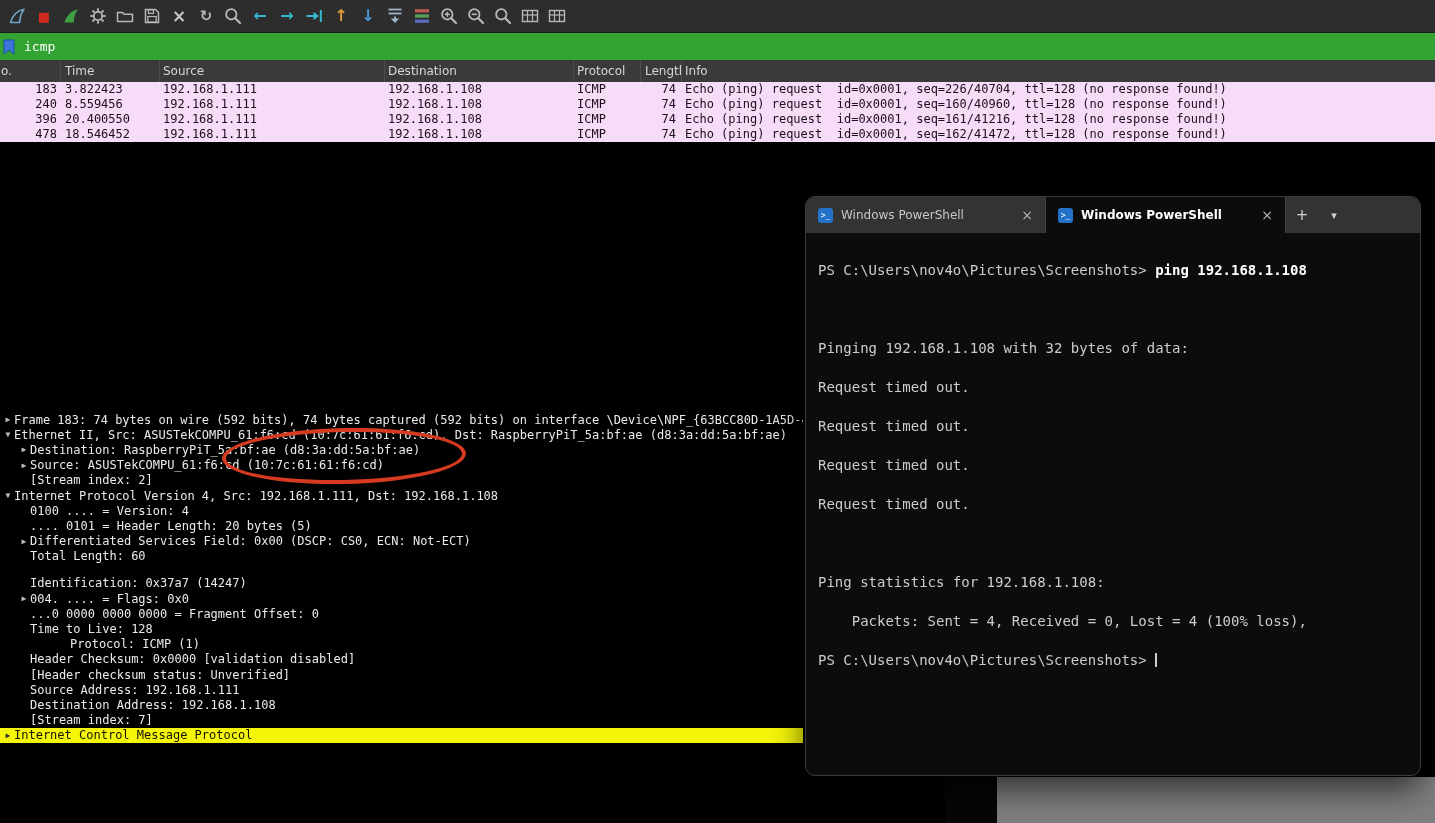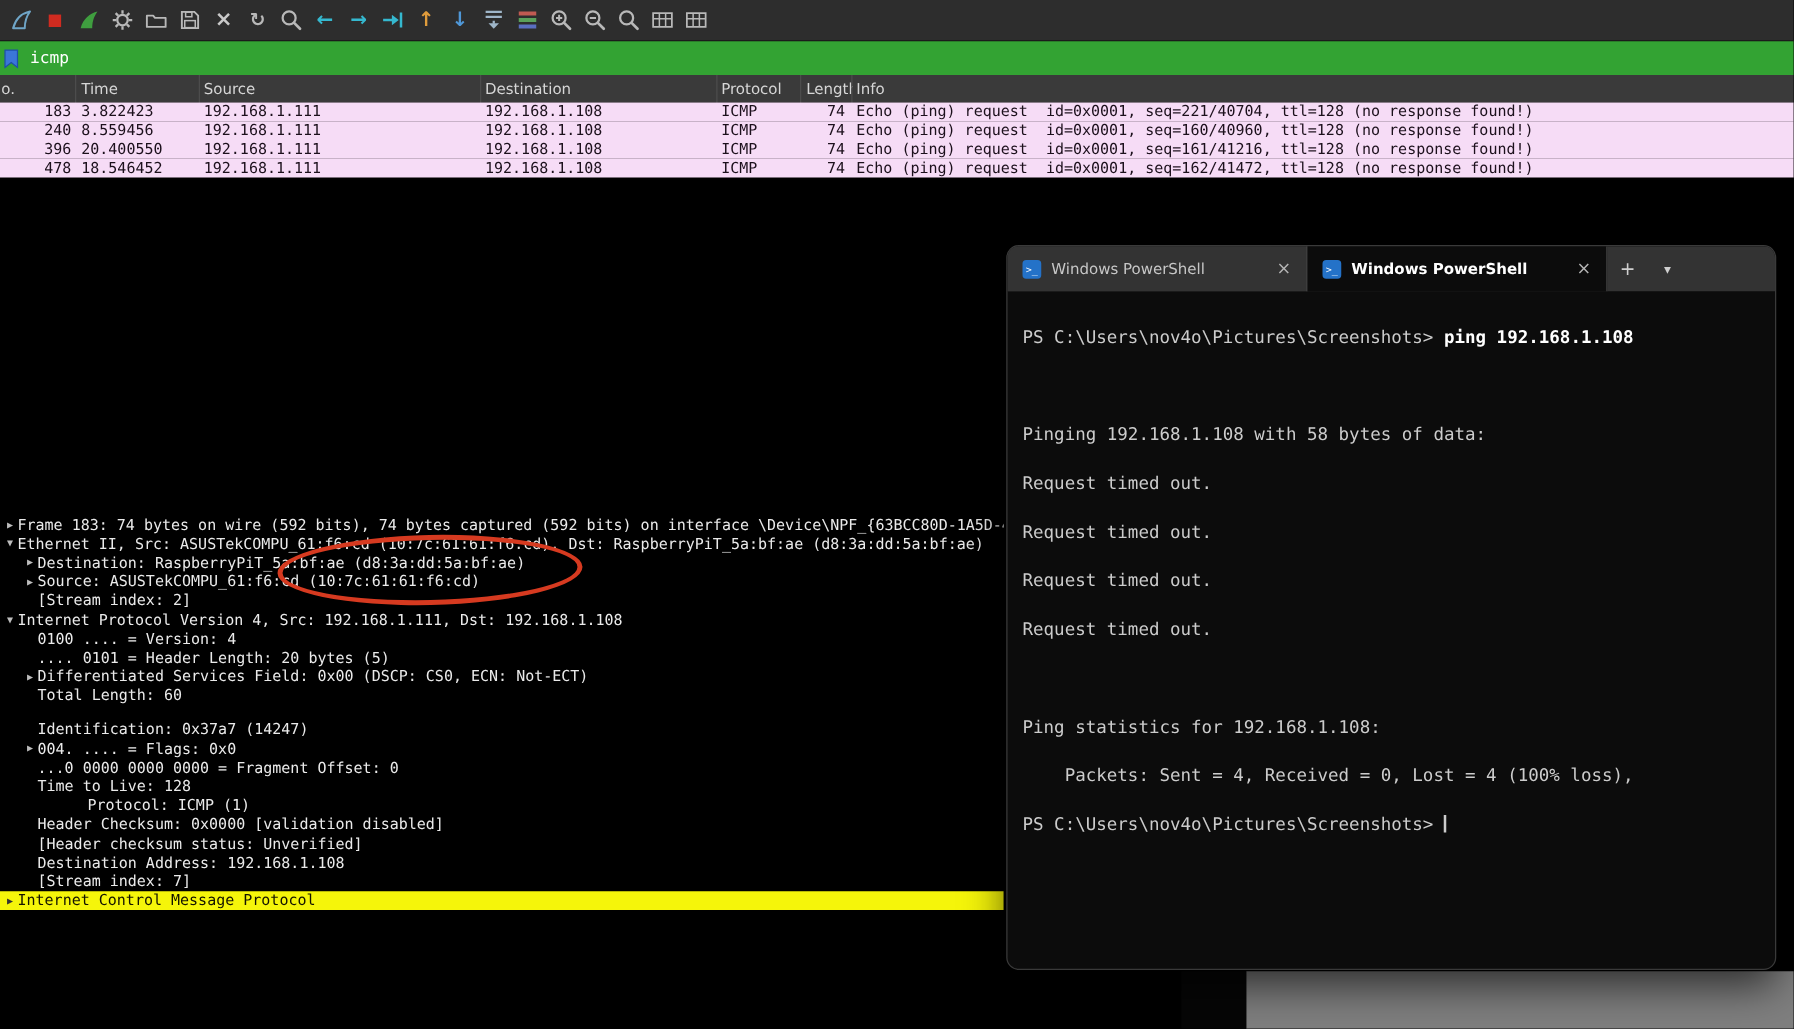--- a/index.html
+++ b/index.html
@@ -227,21 +227,21 @@
   <div class="colsep" style="left:681px"></div>
 
   <div class="pkt-rows">
       <div class="pkt-row">
         <span class="c-no">183</span>
         <span class="c-time">3.822423</span>
         <span class="c-src">192.168.1.111</span>
         <span class="c-dst">192.168.1.108</span>
         <span class="c-proto">ICMP</span>
         <span class="c-len">74</span>
-        <span class="c-info">Echo (ping) request  id=0x0001, seq=221/40704, ttl=128 (no response found!)</span>
+        <span class="c-info">Echo (ping) request  id=0x0001, seq=226/40704, ttl=128 (no response found!)</span>
       </div>
       <div class="pkt-row">
         <span class="c-no">240</span>
         <span class="c-time">8.559456</span>
         <span class="c-src">192.168.1.111</span>
         <span class="c-dst">192.168.1.108</span>
         <span class="c-proto">ICMP</span>
         <span class="c-len">74</span>
         <span class="c-info">Echo (ping) request  id=0x0001, seq=160/40960, ttl=128 (no response found!)</span>
       </div>
@@ -276,20 +276,21 @@
       <div class="d-line" style="padding-left: 18px;"><span class="d-arrow"></span><span class="d-text">.... 0101 = Header Length: 20 bytes (5)</span></div>
       <div class="d-line" style="padding-left: 18px;"><span class="d-arrow">▶</span><span class="d-text">Differentiated Services Field: 0x00 (DSCP: CS0, ECN: Not-ECT)</span></div>
       <div class="d-line" style="padding-left: 18px;"><span class="d-arrow"></span><span class="d-text">Total Length: 60</span></div>
       <div class="d-line" style="padding-left: 18px; margin-top: 12px;"><span class="d-arrow"></span><span class="d-text">Identification: 0x37a7 (14247)</span></div>
       <div class="d-line" style="padding-left: 18px;"><span class="d-arrow">▶</span><span class="d-text">004. .... = Flags: 0x0</span></div>
       <div class="d-line" style="padding-left: 18px;"><span class="d-arrow"></span><span class="d-text">...0 0000 0000 0000 = Fragment Offset: 0</span></div>
       <div class="d-line" style="padding-left: 18px;"><span class="d-arrow"></span><span class="d-text">Time to Live: 128</span></div>
       <div class="d-line" style="padding-left: 18px; margin-left: 40px;"><span class="d-arrow"></span><span class="d-text">Protocol: ICMP (1)</span></div>
       <div class="d-line" style="padding-left: 18px;"><span class="d-arrow"></span><span class="d-text">Header Checksum: 0x0000 [validation disabled]</span></div>
       <div class="d-line" style="padding-left: 18px;"><span class="d-arrow"></span><span class="d-text">[Header checksum status: Unverified]</span></div>
+      <div class="d-line" style="padding-left: 18px;"><span class="d-arrow"></span><span class="d-text">Source Address: 192.168.1.111</span></div>
       <div class="d-line" style="padding-left: 18px;"><span class="d-arrow"></span><span class="d-text">Destination Address: 192.168.1.108</span></div>
       <div class="d-line" style="padding-left: 18px;"><span class="d-arrow"></span><span class="d-text">[Stream index: 7]</span></div>
       <div class="d-line hl-row" style="padding-left: 2px;"><span class="d-arrow">▶</span><span class="d-text">Internet Control Message Protocol</span></div>
     </div>
 
   <div class="annotation-ellipse"></div>
 </div>
 
 <div class="desktop-gray"></div>
 <div class="desktop-black-strip"></div>
@@ -306,21 +307,21 @@
         <span class="ps-icon">&gt;_</span>
         <span class="tab-title">Windows PowerShell</span>
         <span class="tab-close">×</span>
       </div>
       <span class="term-newtab">+</span>
     <span class="term-dropdown">▾</span>
   </div>
   <div class="term-body">
       <div class="t-line"><span>PS C:\Users\nov4o\Pictures\Screenshots&gt; </span><span class="t-bold">ping 192.168.1.108</span></div>
       <div class="t-line"></div>
-      <div class="t-line"><span>Pinging 192.168.1.108 with 58 bytes of data:</span></div>
+      <div class="t-line"><span>Pinging 192.168.1.108 with 32 bytes of data:</span></div>
       <div class="t-line"><span>Request timed out.</span></div>
       <div class="t-line"><span>Request timed out.</span></div>
       <div class="t-line"><span>Request timed out.</span></div>
       <div class="t-line"><span>Request timed out.</span></div>
       <div class="t-line"></div>
       <div class="t-line"><span>Ping statistics for 192.168.1.108:</span></div>
       <div class="t-line"><span>    Packets: Sent = 4, Received = 0, Lost = 4 (100% loss),</span></div>
       <div class="t-line"><span>PS C:\Users\nov4o\Pictures\Screenshots&gt; </span><span class="cursor"></span></div>
     </div>
 </div>

